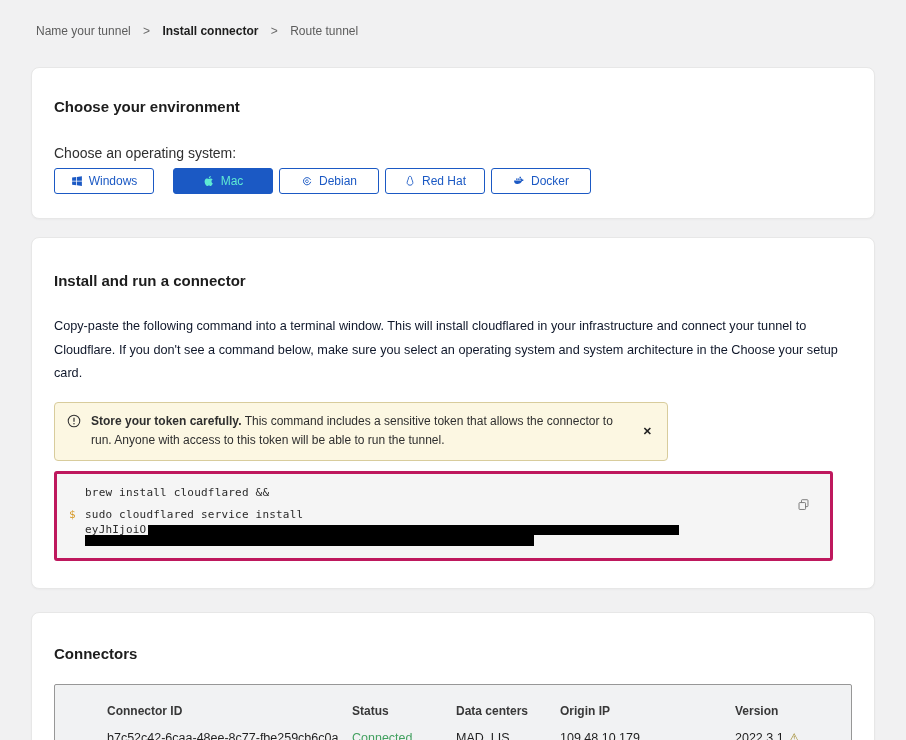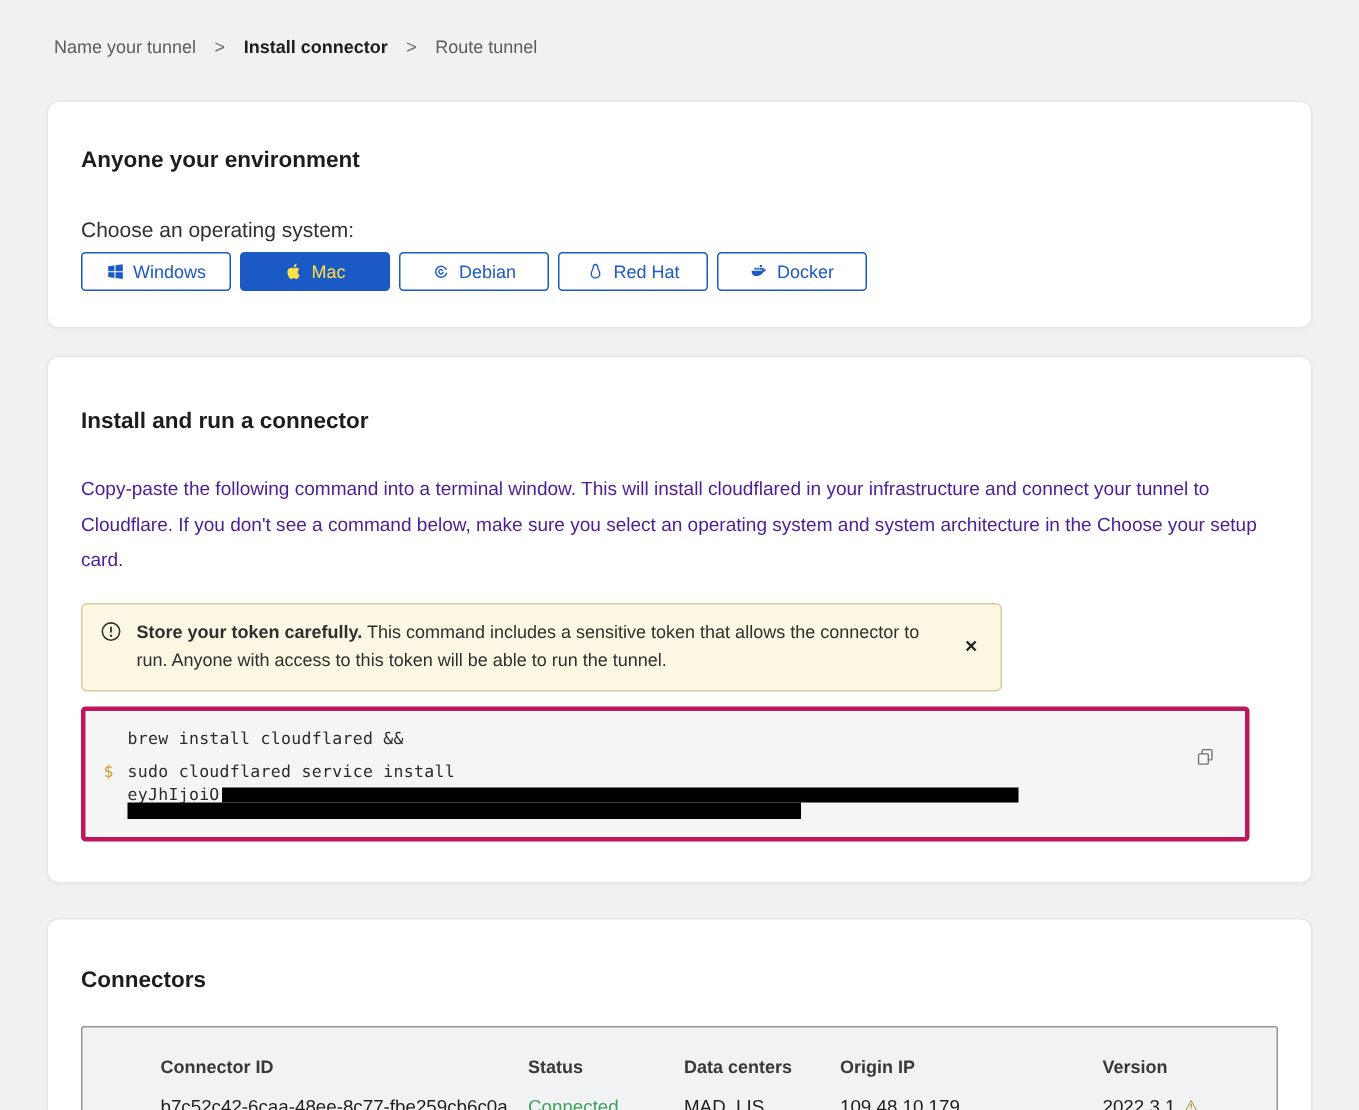--- a/index.html
+++ b/index.html
@@ -32,27 +32,27 @@
   .os-label { font-size:14px; color:#303030; margin-bottom:7px; }
   .os-row { display:flex; gap:6px; }
   .os-btn {
     width:100px; height:22px;
     display:flex; align-items:center; justify-content:center; gap:6px;
     border:1px solid #1b59c4; border-radius:3px;
     background:#fff; color:#1b59c4;
     font-size:12px; font-family:"Liberation Sans", sans-serif;
     cursor:pointer; padding:12px;
   }
-  .os-btn.selected { background:#1b59c4; color:#fde047; }
+  .os-btn.selected { background:#1b59c4; color:#5eead4;margin-left:13px; }
   .os-btn svg { width:12px; height:12px; flex:0 0 auto; }
 
   
   .card-install { margin-top:18px; padding-top:34px; padding-bottom:27px; }
   .card-install h2 { margin-bottom:26px; }
-  .desc { font-size:12.7px; color:#4c1d95; line-height:1.85; width:798px; margin-bottom:16px; }
+  .desc { font-size:12.7px; color:#0f172a; line-height:1.85; width:798px; margin-bottom:16px; }
 
   .banner {
     width:614px; position:relative; display:flex;
     background:#fcf7e2; border:1px solid #d8cc9c; border-radius:4px;
     padding:9px 34px 9px 12px;
   }
   .banner-icon { margin:2px 10px 0 0; flex:0 0 auto; }
   .banner-text { font-size:12px; line-height:1.65; color:#2f2f2f; }
   .banner-close {
     position:absolute; right:13px; top:50%; transform:translateY(-50%);
@@ -101,21 +101,21 @@
   <span class="step">Name your tunnel</span>
   <span class="sep">&gt;</span>
   <span class="step active">Install connector</span>
   <span class="sep">&gt;</span>
   <span class="step">Route tunnel</span>
 </nav>
 
 <div class="content">
 
   <section class="card card-env">
-    <h2>Anyone your environment</h2>
+    <h2>Choose your environment</h2>
     <div class="os-label">Choose an operating system:</div>
     <div class="os-row">
 
       <button class="os-btn">
         <svg viewBox="0 0 16 16">
             <path fill="currentColor" d="M1.5 3.4 7 2.6v5.1H1.5zM8 2.5l6.5-.9v6.1H8zM1.5 8.6H7v5.1l-5.5-.8zM8 8.6h6.5v6.1L8 13.8z"></path>
           </svg>
         <span>Windows</span>
       </button>
 

